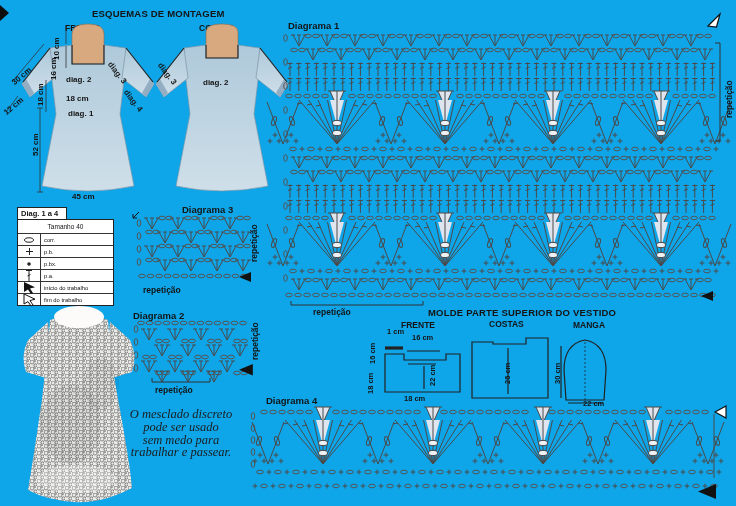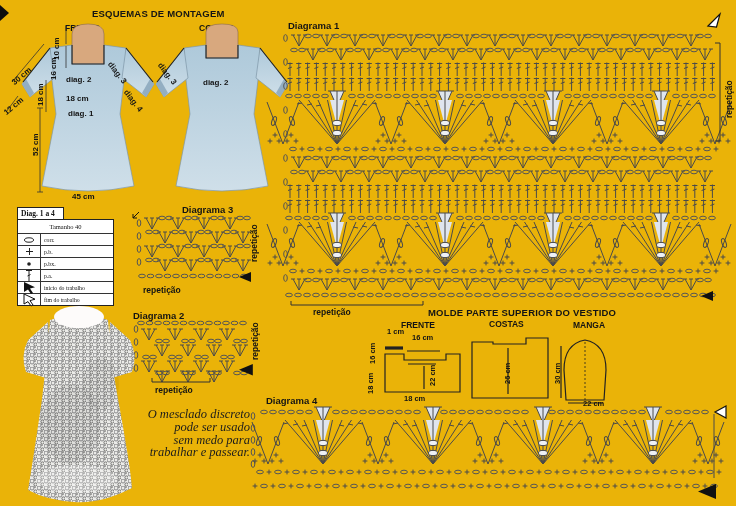--- a/index.html
+++ b/index.html
@@ -1,36 +1,36 @@
 <!DOCTYPE html>
 <html><head>
 <meta charset="utf-8">
 <style>
   html,body{margin:0;padding:0;}
-  #page{position:relative;width:736px;height:506px;background:#eab308;overflow:hidden;
+  #page{position:relative;width:736px;height:506px;background:#0ea5e9;overflow:hidden;
         font-family:"Liberation Sans",sans-serif;color:#111;}
   .abs{position:absolute;}
   .lbl{position:absolute;font-size:8px;font-weight:bold;white-space:nowrap;color:#141414;}
   .big{font-size:9.5px;}
   .ttl{font-size:9.5px;letter-spacing:.2px;}
   .v{transform-origin:0 0;transform:rotate(-90deg);}
   .dneg{transform-origin:0 0;transform:rotate(-40deg);}
   .dpos{transform-origin:0 0;transform:rotate(52deg);}
   .rep{font-size:8.5px;font-weight:bold;}
   svg{position:absolute;overflow:visible;}
   
-  #legend{position:absolute;left:17px;top:207px;width:97px;font-size:6px;font-family:Liberation Serif, serif;}
+  #legend{position:absolute;left:17px;top:207px;width:97px;font-size:6px;}
   #legend .tab{border:1.5px solid #222;background:#fff;display:inline-block;
      padding:1px 8px 1px 3px;font-size:7.5px;font-weight:bold;position:relative;z-index:2;}
   #legend .tbl{border:1.5px solid #222;margin-top:-1px;background:#fff;}
   #legend .trow{display:flex;border-top:1px solid #333;min-height:11px;align-items:center;}
   #legend .trow:first-child{border-top:none;justify-content:center;font-size:6.5px;padding:1px 0;}
   #legend .sym{width:22px;display:flex;justify-content:center;align-items:center;border-right:1px solid #333;align-self:stretch;}
   #legend .txt{padding-left:3px;font-size:5.8px;}
-  .caption{position:absolute;left:112px;top:408px;width:138px;text-align:right;
+  .caption{position:absolute;left:112px;top:408px;width:138px;text-align:center;
      font-family:"Liberation Serif",serif;font-style:italic;font-size:12.5px;line-height:12.8px;color:#1c1c1c;}
   .wedge{position:absolute;left:0;top:5px;width:0;height:0;border-top:8px solid transparent;
      border-bottom:8px solid transparent;border-left:9px solid #0d0d0d;}
 </style>
 </head>
 <body>
 
 <div id="page">
 
   <svg width="0" height="0" style="position:absolute">

